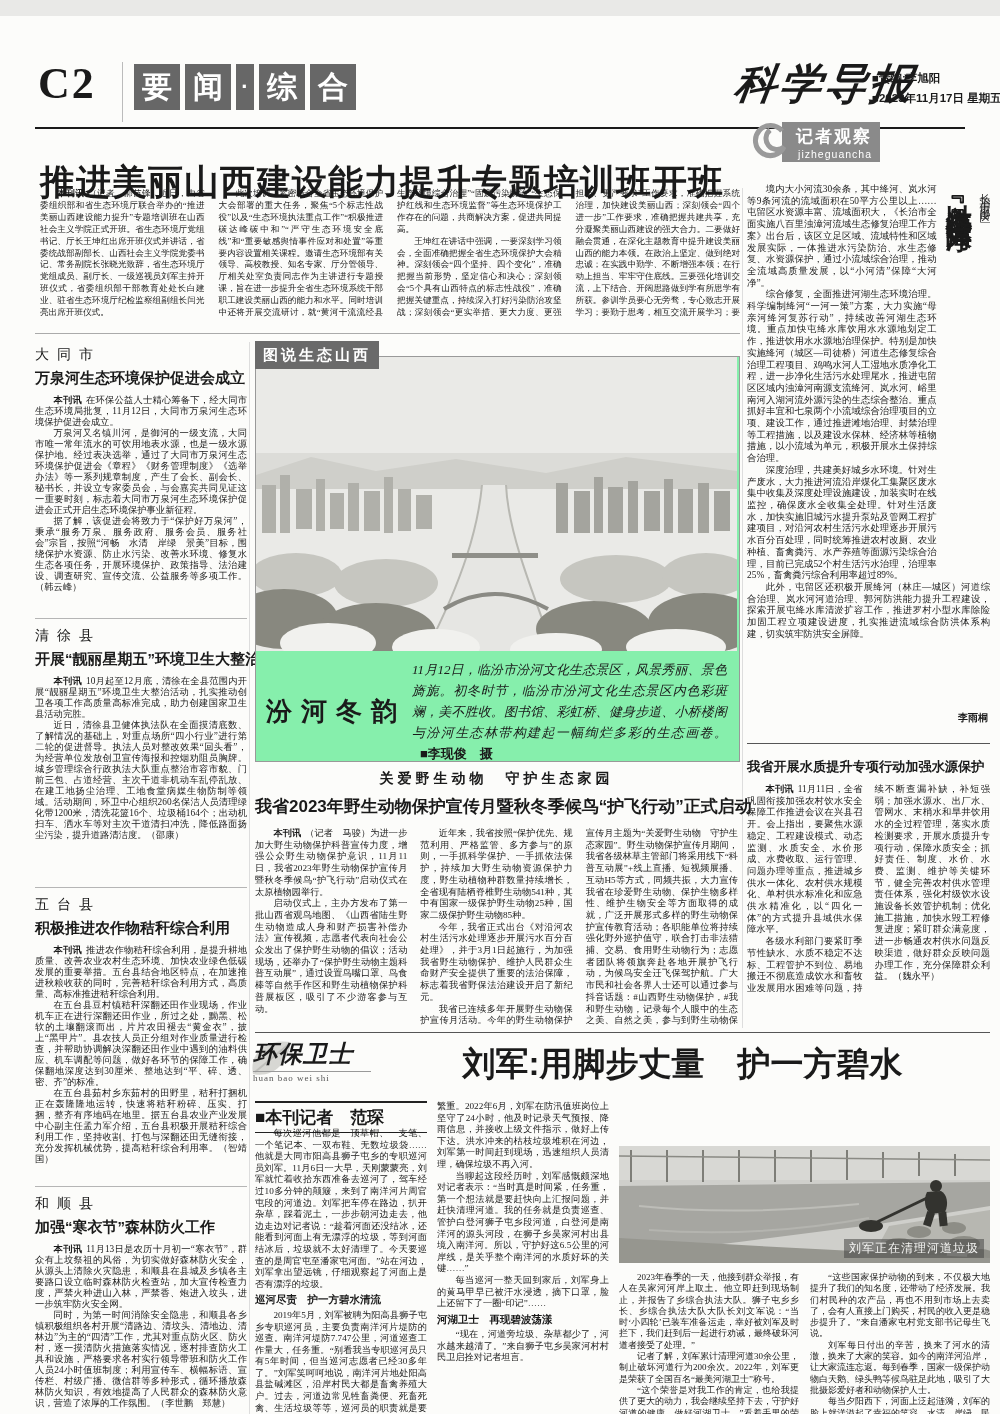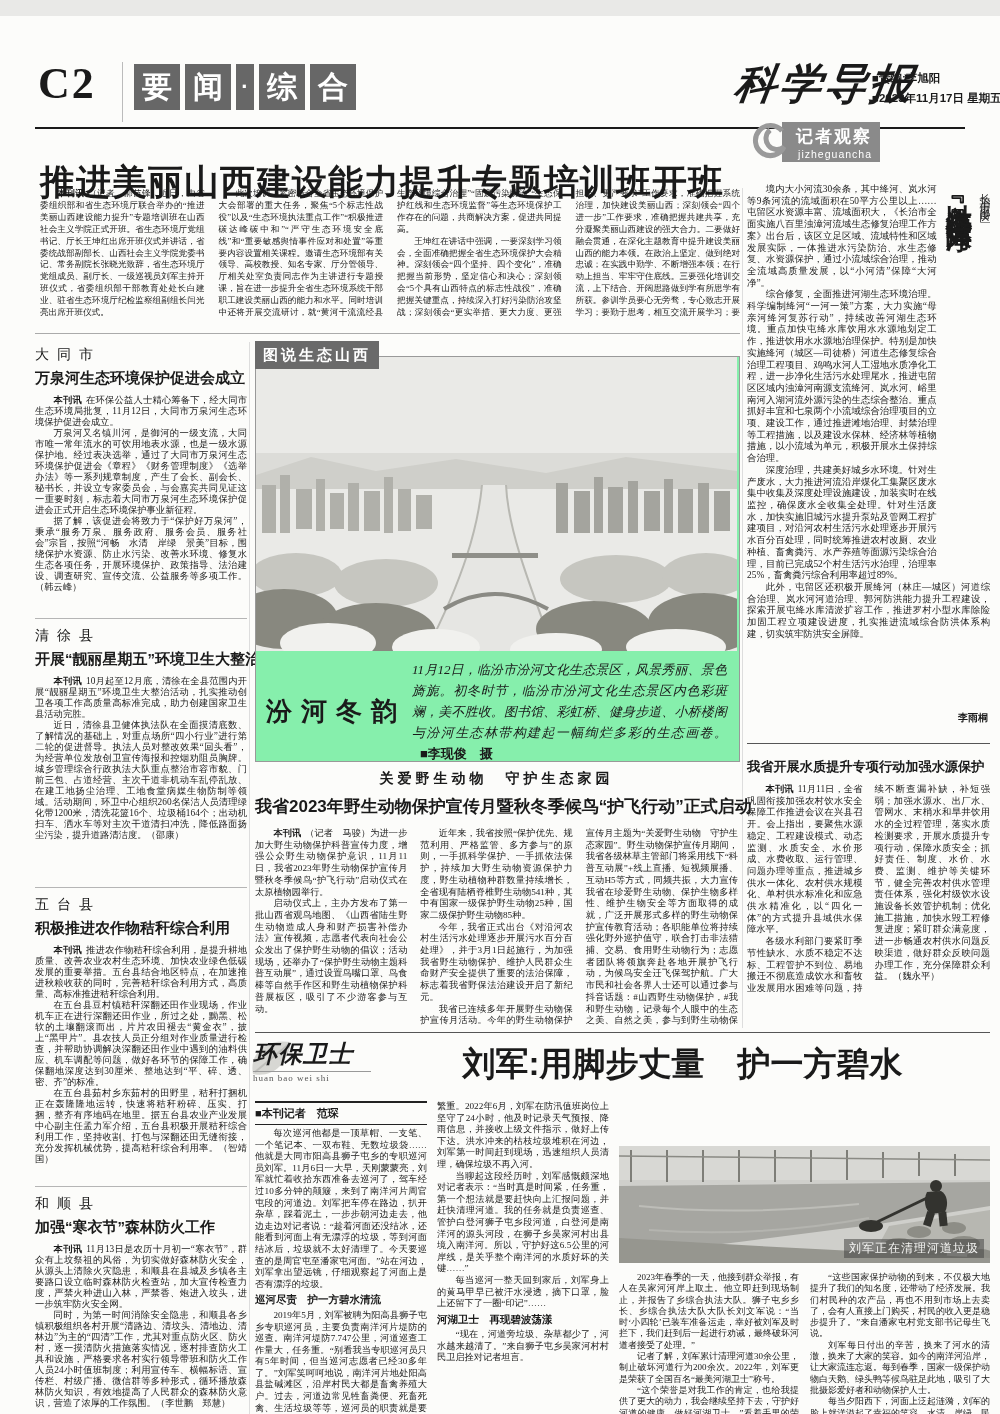--- a/index.html
+++ b/index.html
@@ -87,21 +87,21 @@
   
   .rule-guardian{left:255px;top:1016px;width:735px;height:1px;background:#555;}
   .guardian-logo{left:253px;top:1022px;width:118px;height:58px;}
   .g-logo-text{font-size:24px;font-weight:900;font-style:italic;letter-spacing:1px;position:relative;z-index:2;}
   .g-logo-py{font-size:9px;color:#555;border-top:1px solid #999;margin-top:1px;padding-top:1px;
              letter-spacing:1px;position:relative;z-index:2;}
   .g-leaf{position:absolute;left:-6px;top:-4px;z-index:1;opacity:.55;}
   .g-head{left:375px;top:1026px;width:615px;text-align:center;font-size:33px;font-weight:900;white-space:nowrap;
           font-family:"Liberation Sans","DejaVu Sans",sans-serif;}
   .g-byline{left:255px;top:1085px;width:172px;border-top:2px solid #222;border-bottom:1px solid #222;
-            padding:3px 0;font-size:11px;font-weight:bold;font-family:"Liberation Sans",sans-serif;}
+            padding:3px 0;font-size:17px;font-weight:bold;font-family:"Liberation Sans",sans-serif;}
   .g-col{font-size:9.2px;line-height:11.6px;overflow:hidden;}
   .g-col1{left:255px;top:1112px;width:172px;height:296px;}
   .g-col2{left:437px;top:1085px;width:172px;height:323px;}
   .g-col3{left:619px;top:1256px;width:180px;height:152px;font-size:9px;line-height:11.3px;}
   .g-col4{left:810px;top:1256px;width:180px;height:152px;font-size:9px;line-height:11.3px;}
   .g-sub{text-align:center;font-weight:900;font-size:10.5px;margin:4px 0;text-indent:0 !important;
          font-family:"Liberation Sans",sans-serif;}
   .g-photo{left:619px;top:1130px;width:371px;height:117px;}
   .g-photo svg{display:block;}
   .g-photo-cap{position:absolute;right:6px;bottom:5px;font-size:12px;color:#f4f4f2;

